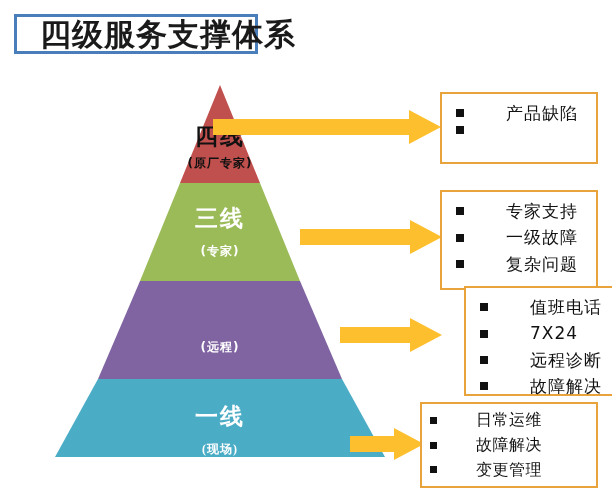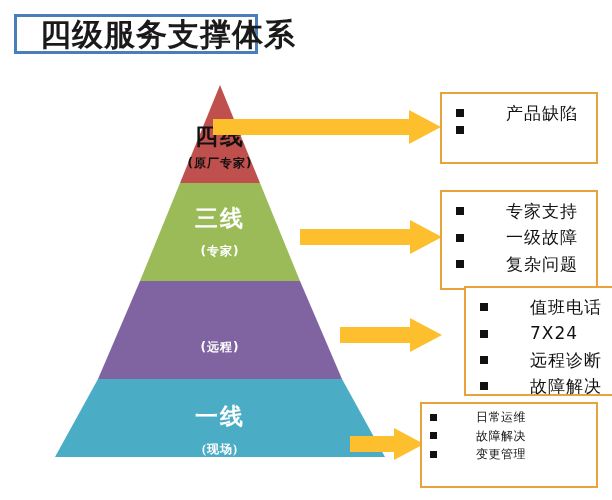--- a/index.html
+++ b/index.html
@@ -126,21 +126,21 @@
     font-size: 17px;
     letter-spacing: 1px;
     line-height: 1.55;
   }
 
   #callout-4 { left: 440px; top: 92px;  width: 158px; height: 72px; }
   #callout-3 { left: 440px; top: 190px; width: 158px; height: 100px; }
   #callout-2 { left: 464px; top: 286px; width: 158px; height: 110px; }
   #callout-1 { left: 420px; top: 402px; width: 178px; height: 86px; }
 
-  #callout-1 .callout-text { font-size: 12px; letter-spacing: 0.5px; }
+  #callout-1 .callout-text { font-size: 16px; letter-spacing: 0.5px; }
   #callout-1 .bullet { width: 7px; height: 7px; margin-right: 7px; }
   #callout-1 { padding: 4px 6px 4px 8px; }
 </style>
 </head>
 <body>
 
 <div id="title-bar"></div>
 <div id="title-text">四级服务支撑体系</div>
 
 <div id="pyramid">

